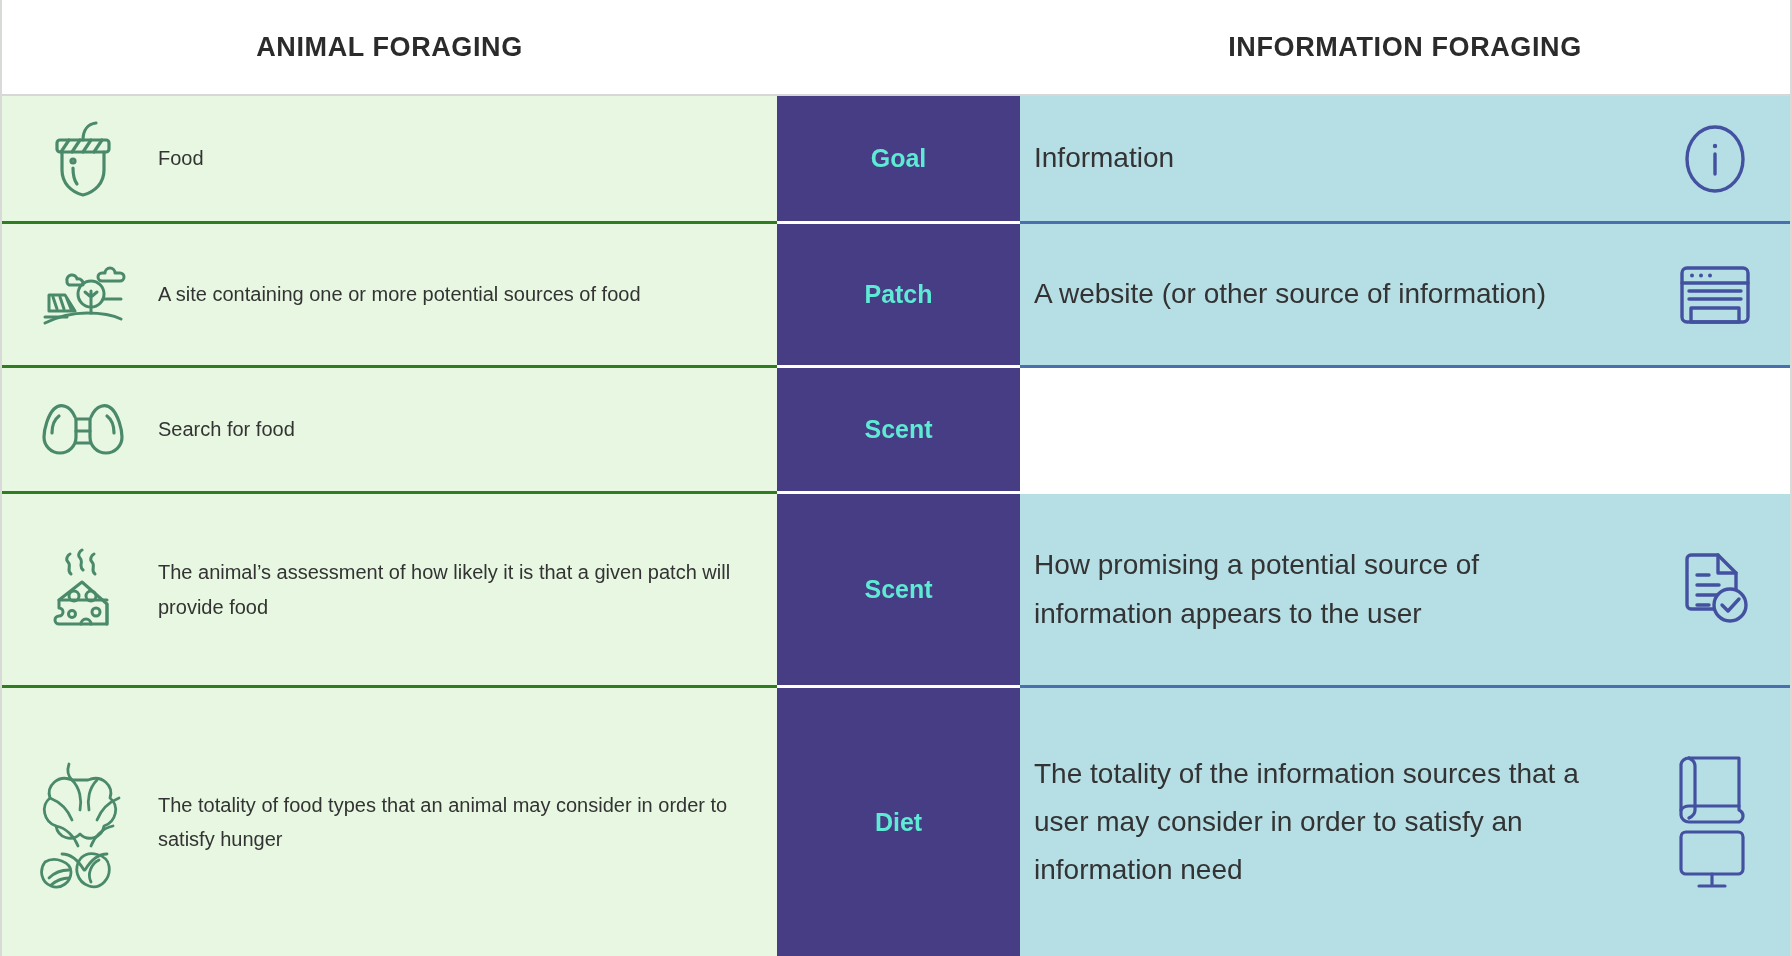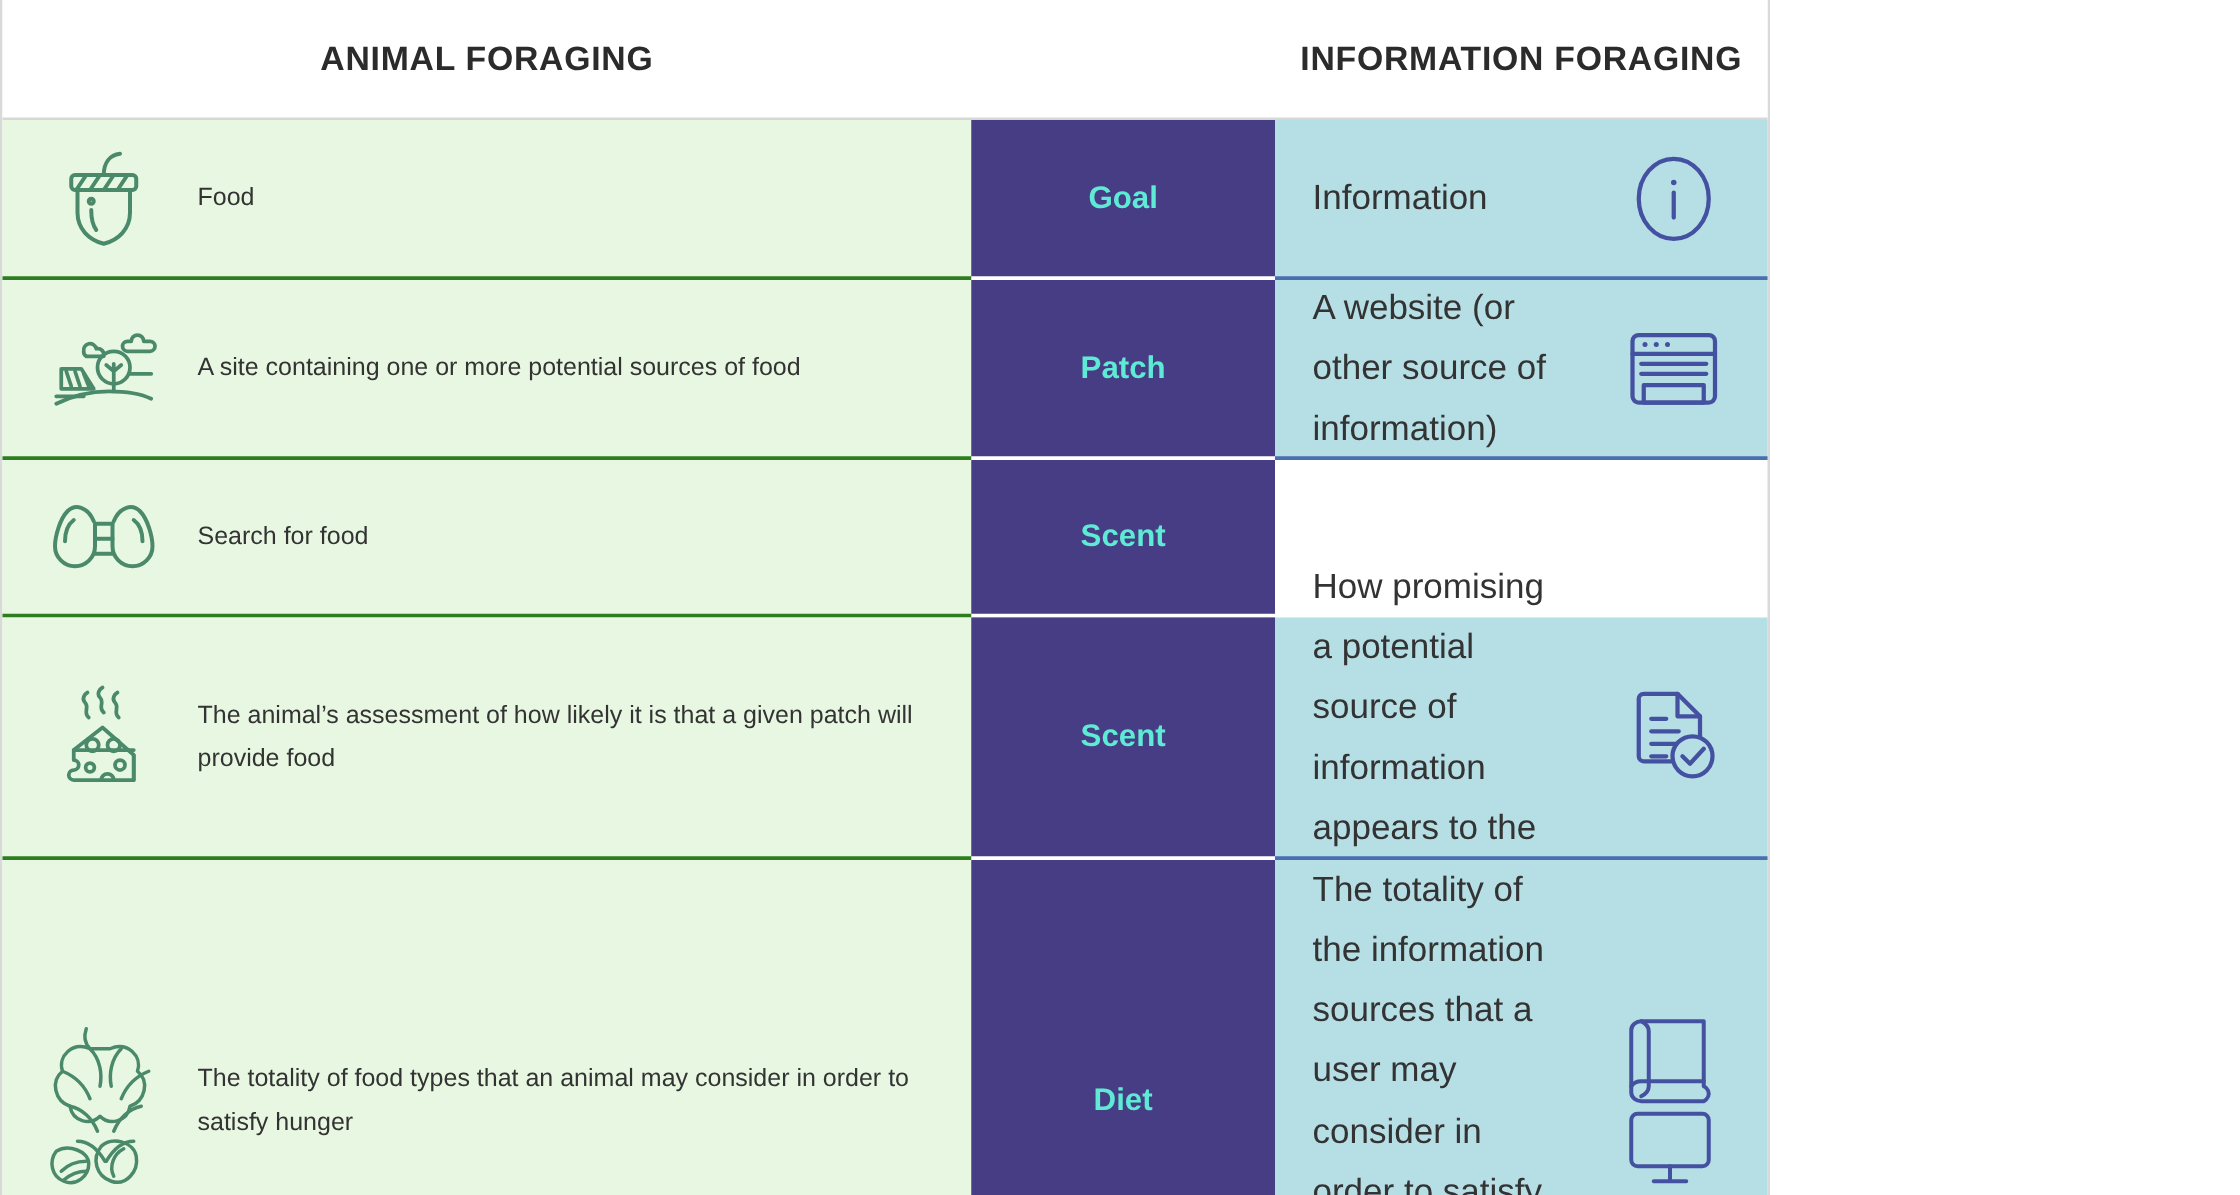--- a/index.html
+++ b/index.html
@@ -8,21 +8,21 @@
     background: #ffffff;
   }
   body {
     width: 1792px;
     height: 956px;
     font-family: "Liberation Sans", sans-serif;
     overflow: hidden;
   }
 
   .comparison-table {
-    width: 1416px;
+    width: 1792px;
     height: 956px;
     display: flex;
     flex-direction: column;
     box-sizing: border-box;
     border-left: 2px solid #d7dad7;
     border-right: 2px solid #d7dad7;
     background: #ffffff;
   }
 
   
@@ -113,21 +113,21 @@
   .row:last-child .cell-label { border-bottom: none; }
 
   
   .cell-info {
     flex: 1;
     background: #b6dee5;
     display: flex;
     align-items: center;
     box-sizing: border-box;
     border-bottom: 3px solid #4a6fb0;
-    padding-left: 30px;
+    padding-left: 14px;
   }
   .row:last-child .cell-info { border-bottom: none; }
 
   .info-text {
     flex: 1;
     font-size: 28px;
     line-height: 1.72;
     color: #333333;
     padding-right: 24px;
   }

